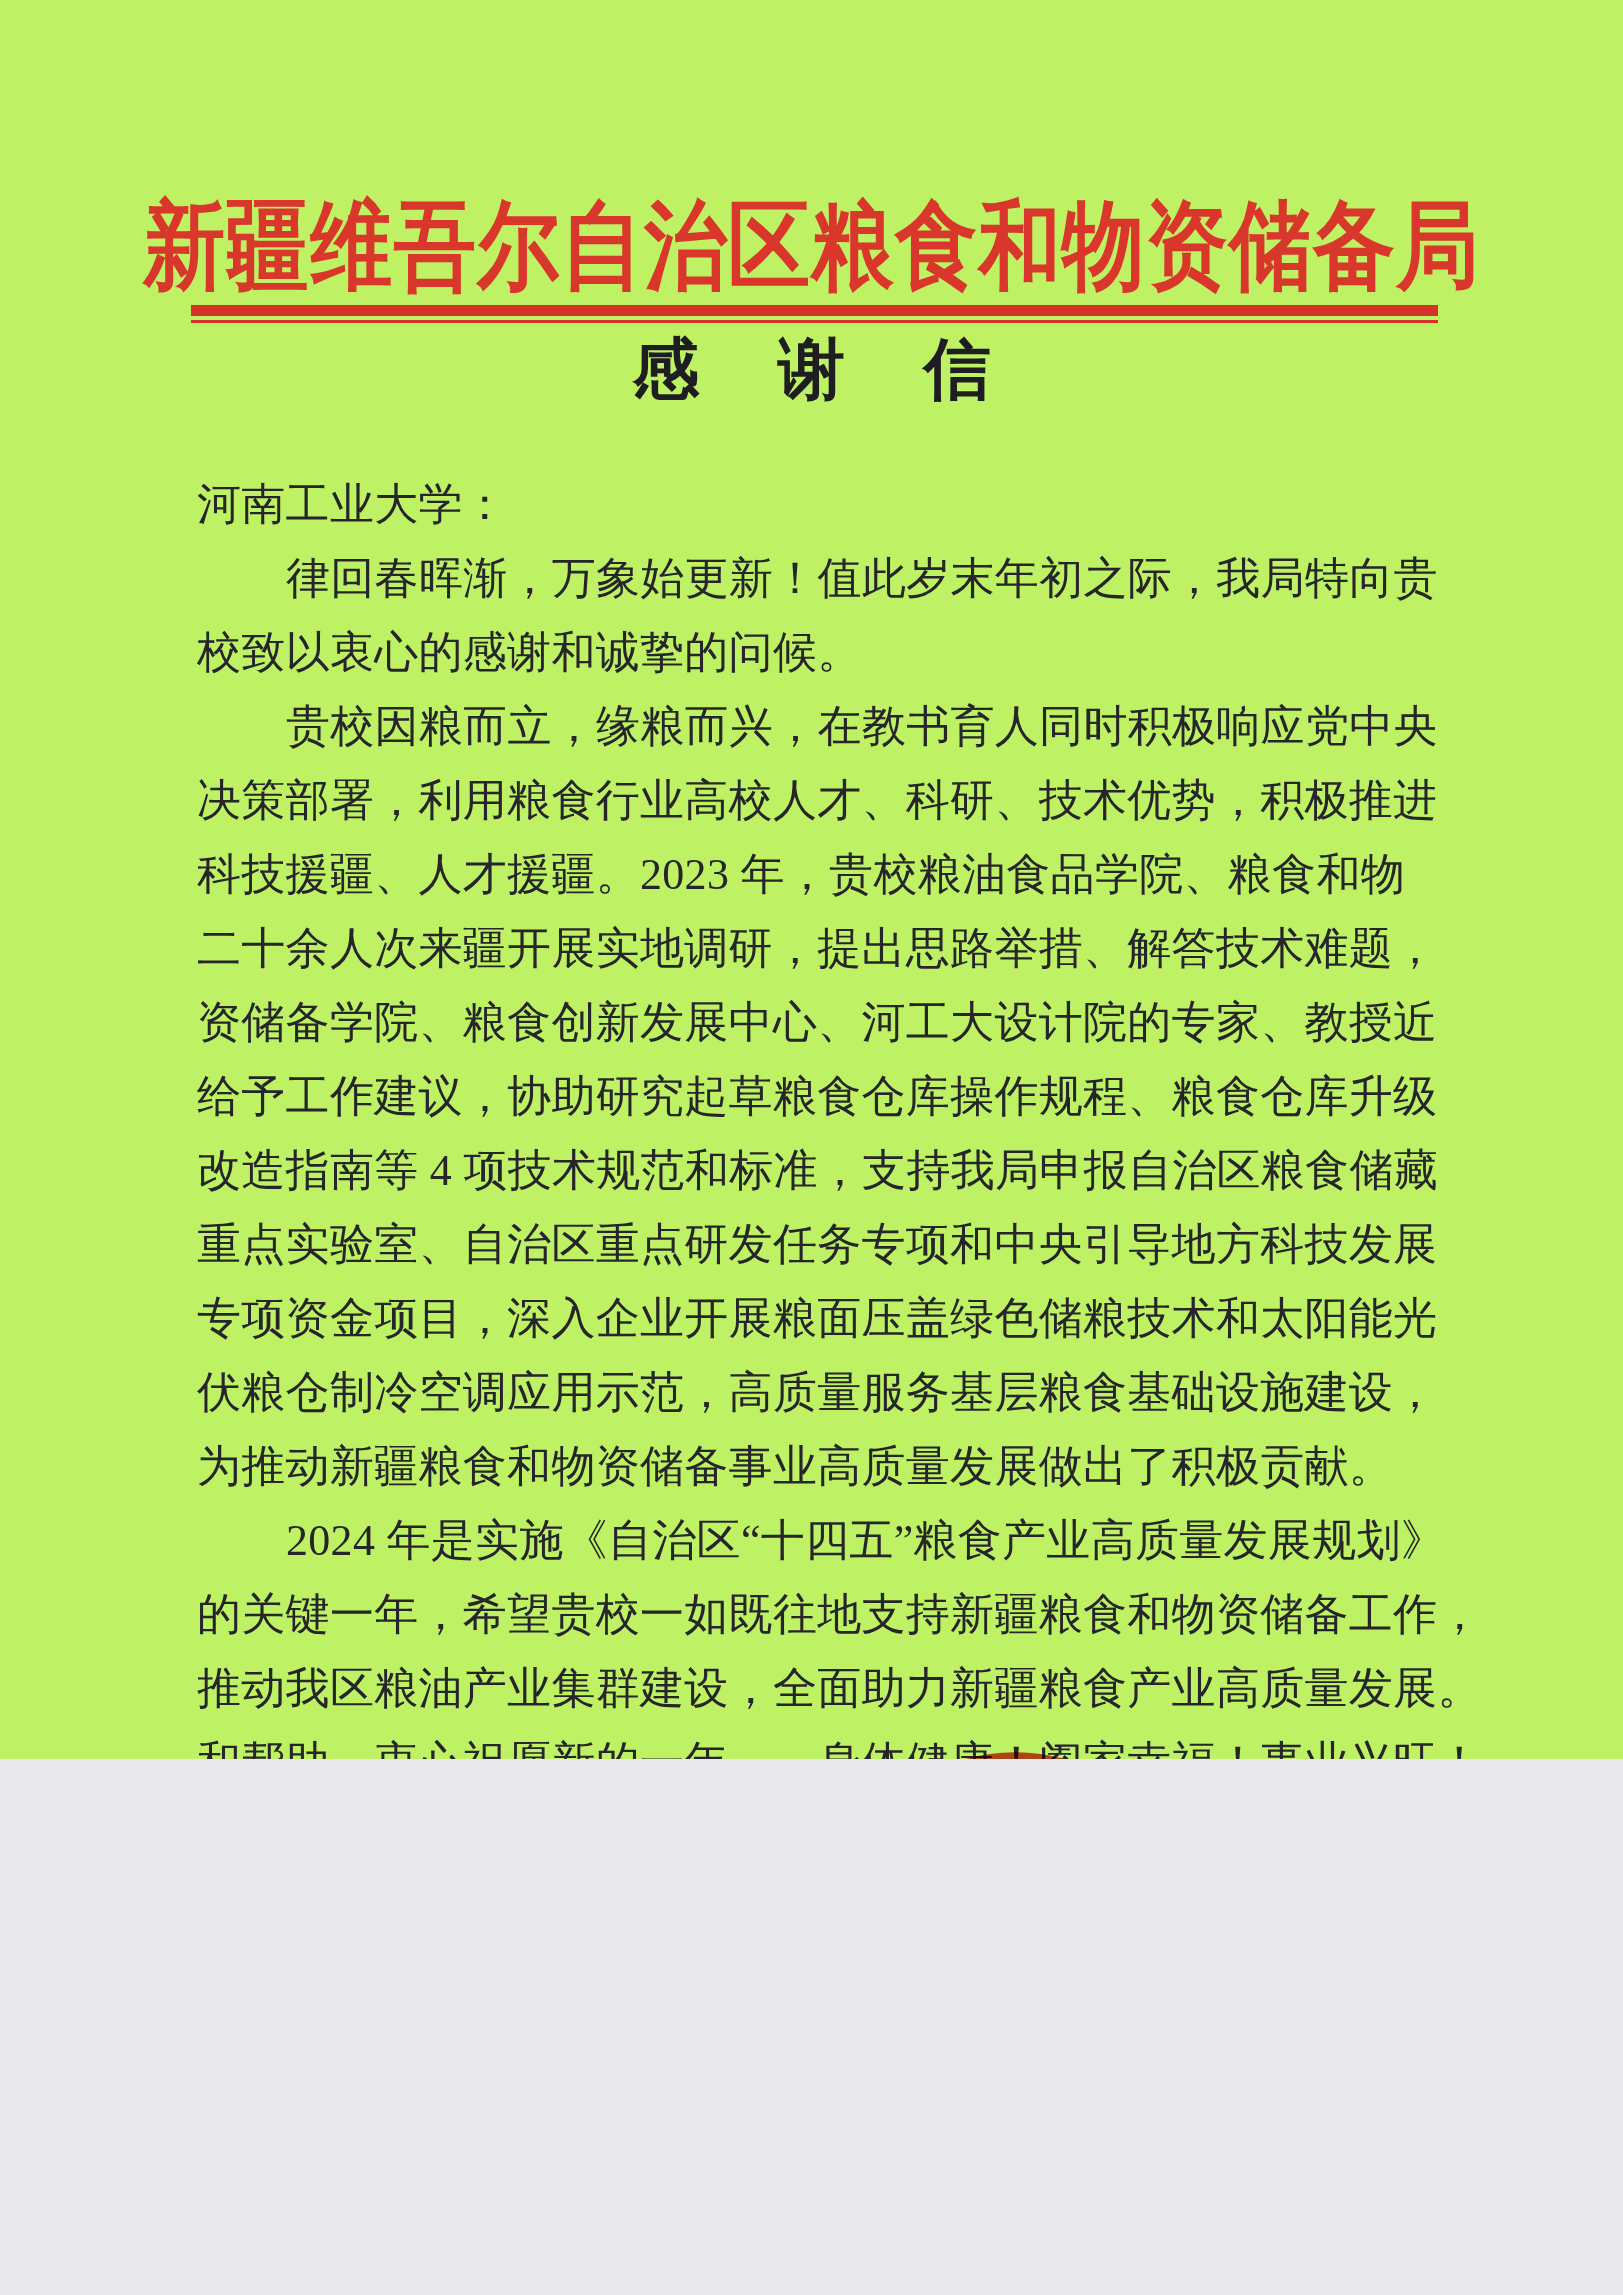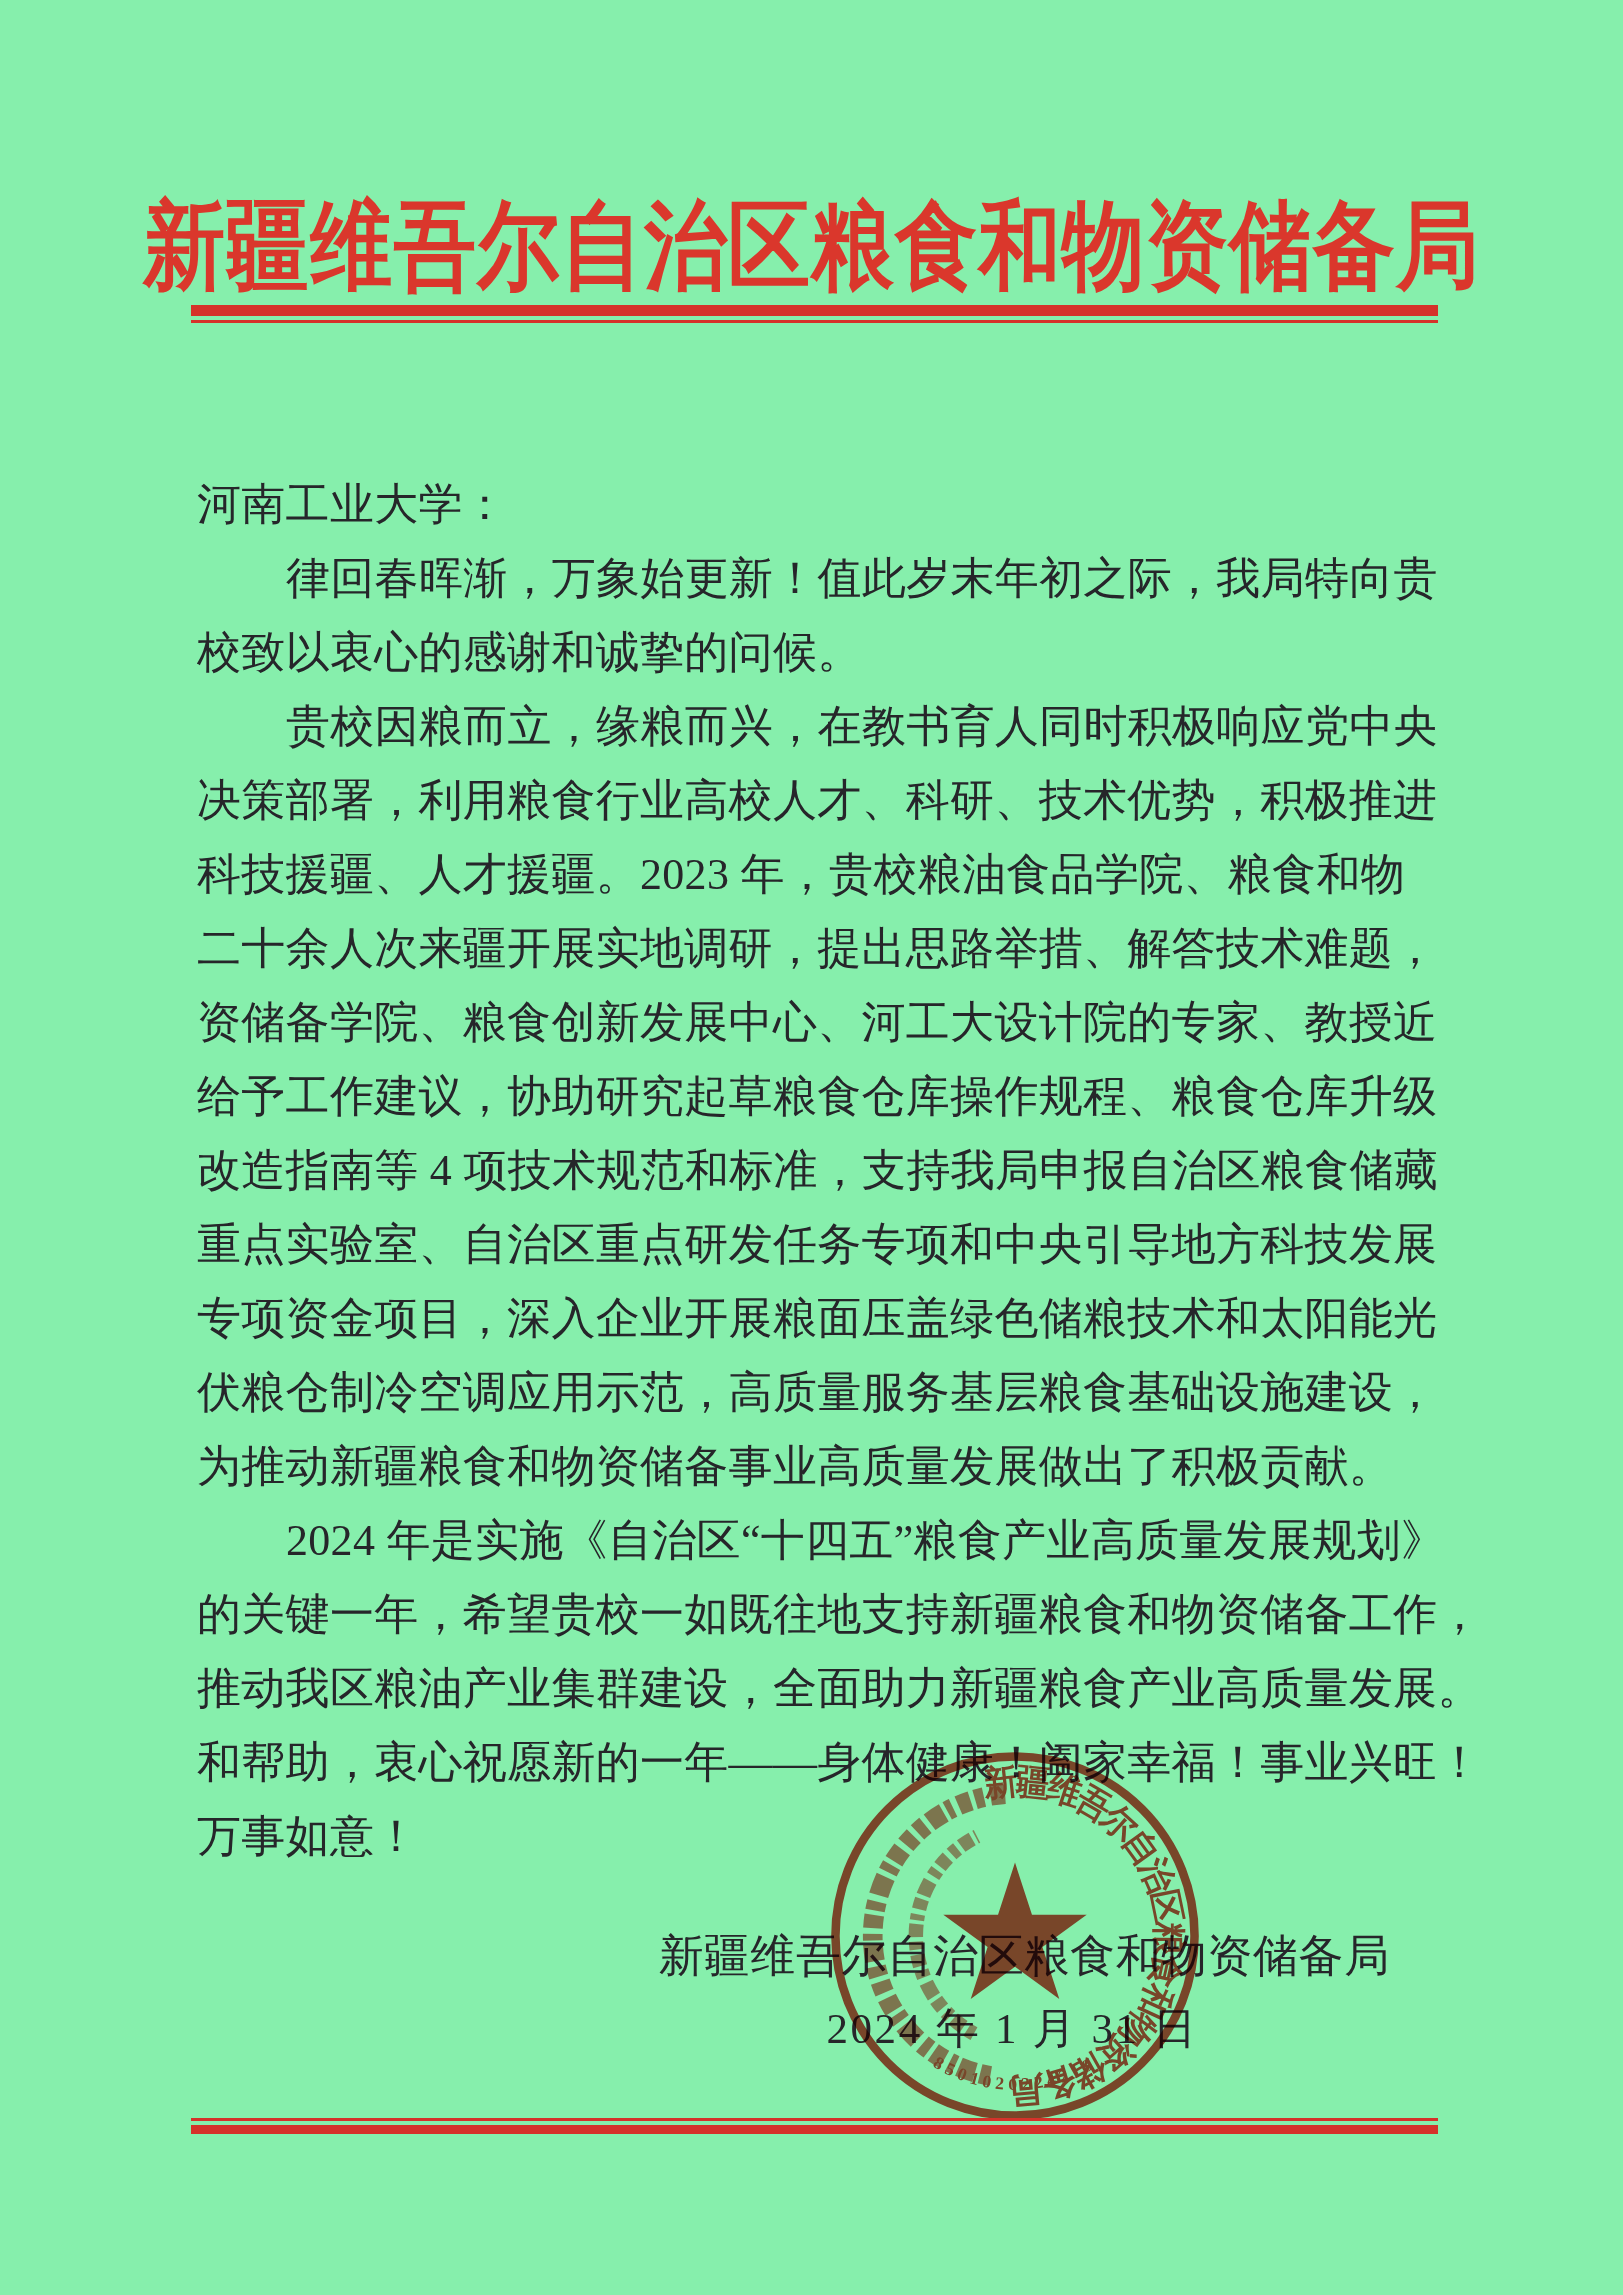--- a/index.html
+++ b/index.html
@@ -2,22 +2,22 @@
 <html style="font-size:10.5px"><head>
 <meta charset="utf-8">
 <style>
   html,body{margin:0;padding:0;}
   body{
     width:1623px;height:2295px;
     background:#e9e9ec;
     font-family:"Liberation Serif","DejaVu Serif",serif;
   }
   .page{
-    position:relative;width:1623px;height:2295px;
-    background:#86efac;overflow:hidden;
+    position:relative;width:1623px;height:1759px;
+    background:#bef264;overflow:hidden;
   }
   
   .letterhead{
     position:absolute;left:0;top:194px;width:1623px;
     text-align:center;white-space:nowrap;
   }
   .letterhead .inner{
     display:inline-block;
     transform:scaleX(0.85);transform-origin:50% 50%;
     font-size:97px;font-weight:700;line-height:105px;
@@ -66,20 +66,21 @@
 <body>
 
 <div class="page">
 
   <div class="letterhead">
     <span class="inner">新疆维吾尔自治区粮食和物资储备局</span>
   </div>
   <div class="rule rule-top-thick"></div>
   <div class="rule rule-top-thin"></div>
 
+  <div class="letter-title">感 谢 信</div>
 
   <div class="body-block">
     <div class="bline">河南工业大学：</div>
     <div class="bline indent">律回春晖渐，万象始更新！值此岁末年初之际，我局特向贵</div>
     <div class="bline">校致以衷心的感谢和诚挚的问候。</div>
     <div class="bline indent">贵校因粮而立，缘粮而兴，在教书育人同时积极响应党中央</div>
     <div class="bline">决策部署，利用粮食行业高校人才、科研、技术优势，积极推进</div>
     <div class="bline">科技援疆、人才援疆。2023 年，贵校粮油食品学院、粮食和物</div>
     <div class="bline">二十余人次来疆开展实地调研，提出思路举措、解答技术难题，</div>
     <div class="bline">资储备学院、粮食创新发展中心、河工大设计院的专家、教授近</div>

